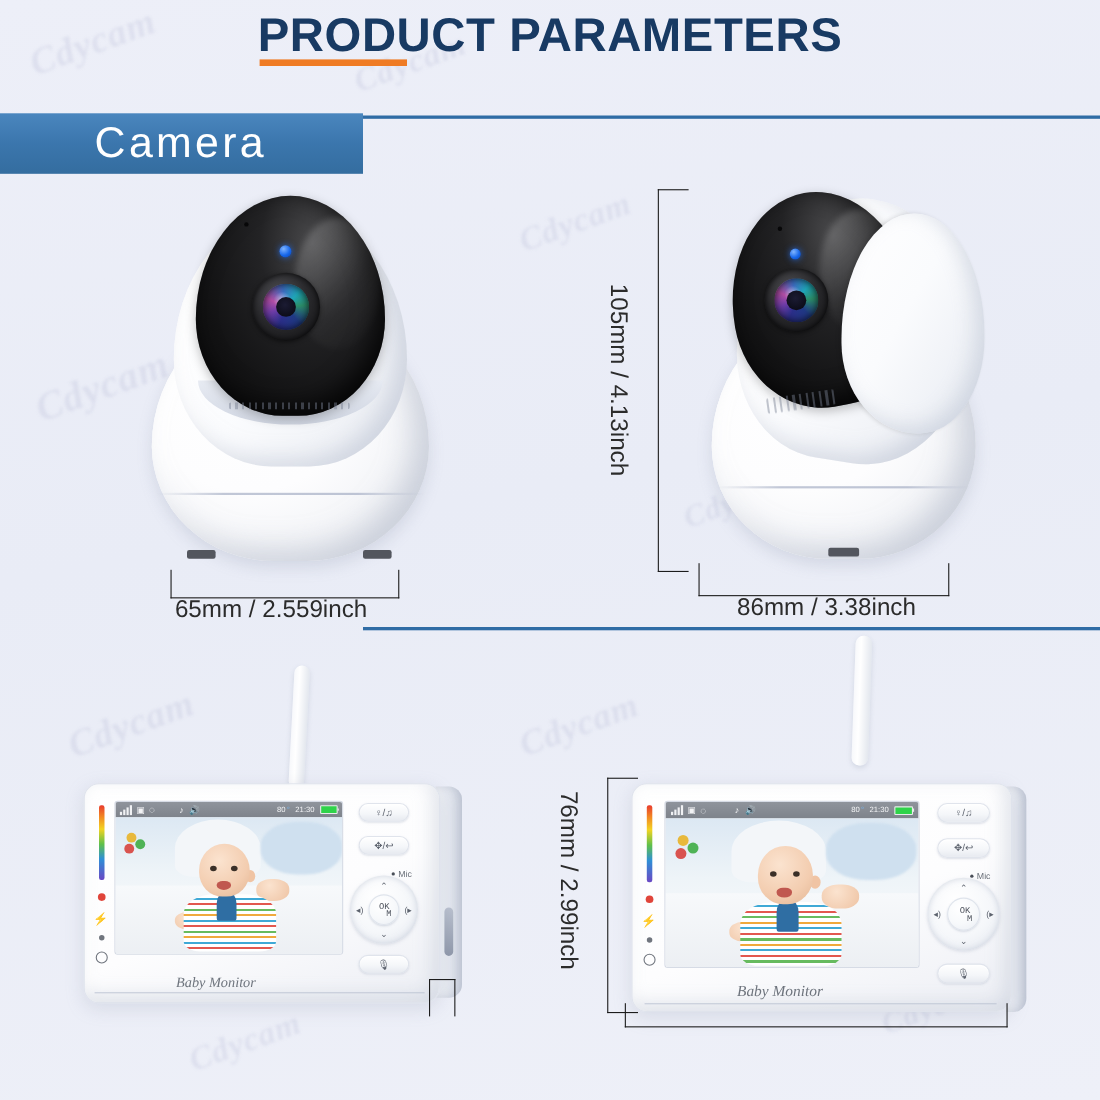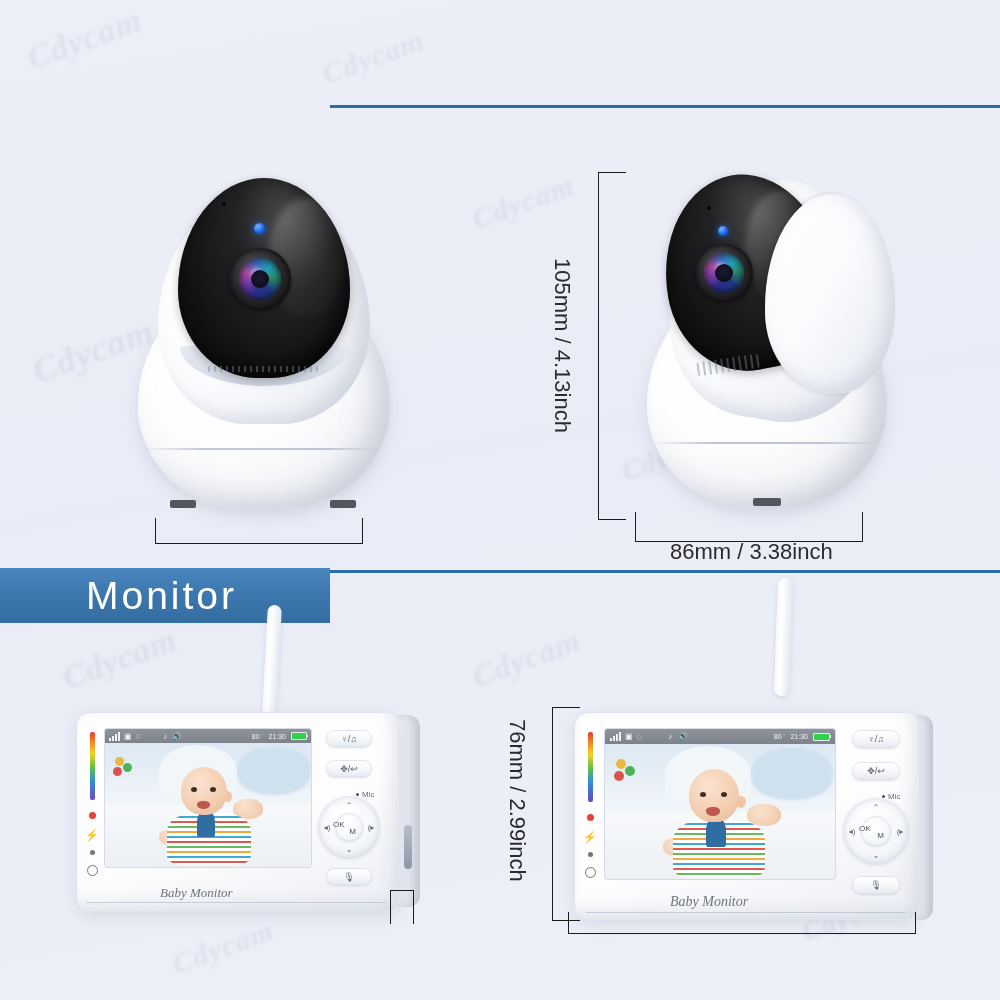--- a/index.html
+++ b/index.html
@@ -243,22 +243,23 @@
   }
   .dpad-seg {
     position: absolute; color: #5d636e; display: flex;
     align-items: center; justify-content: center;
   }
   .dpad-center {
     position: absolute; border-radius: 50%;
     background: radial-gradient(circle at 38% 30%, #ffffff 0%, #f7f9fb 55%, #e9edf3 100%);
     border: 1px solid #dfe4ec;
     box-shadow: 0 1px 2px rgba(160,170,190,0.4);
-    display: flex; align-items: center; justify-content: space-between;
+    display: flex; align-items: center; justify-content: flex-end;
     color: #4e535d;
+    font-family: Liberation Mono, monospace;
   }
   .mic-label { position: absolute; color: #6a7079; display: flex; align-items: center; gap: 3px; }
   .mic-dot { width: 3px; height: 3px; border-radius: 50%; background: #4a4f58; display: inline-block; }
   .led-strip {
     position: absolute; border-radius: 2px;
     background: linear-gradient(180deg, #e83b2e 0%, #f28b22 16%, #f2d322 32%, #5fc04a 52%, #2f8fd6 72%, #6a48c4 100%);
   }
   .side-ico { position: absolute; color: #72777f; display: flex; align-items: center; justify-content: center; }
   .brand-txt {
     position: absolute; font-family: "Liberation Serif", serif;
@@ -275,22 +276,31 @@
   <div class="wm" style="left:470px; top:185px; font-size:30px;">Cdycam</div>
   <div class="wm" style="left:30px; top:330px; font-size:36px;">Cdycam</div>
   <div class="wm" style="left:760px; top:260px; font-size:30px;">Cdycam</div>
   <div class="wm" style="left:320px; top:40px; font-size:30px;">Cdycam</div>
   <div class="wm" style="left:60px; top:640px; font-size:34px;">Cdycam</div>
   <div class="wm" style="left:470px; top:640px; font-size:32px;">Cdycam</div>
   <div class="wm" style="left:620px; top:440px; font-size:28px;">Cdycam</div>
   <div class="wm" style="left:170px; top:930px; font-size:30px;">Cdycam</div>
   <div class="wm" style="left:800px; top:900px; font-size:28px;">Cdycam</div>
 
+  <div id="title-wrap">
+    <div id="title">
+      <span>PRODUCT PARAMETERS</span>
+      <span id="title-underline"></span>
+    </div>
+  </div>
 
   <div class="band-line" id="line-camera"></div>
+  <div class="banner" id="banner-camera">
+    <span>Camera</span>
+  </div>
 
   <div class="cam" style="left:118px; top:168px; width:290px; height:345px;">
 
     <div class="cam-base" style="left:20px; top:110px; width:252px; height:232px;"></div>
     <div class="cam-base-seam" style="left:24px; top:280px; width:244px;"></div>
 
     <div class="cam-head-white" style="left:40px; top:24px; width:212px; height:232px;"></div>
 
     <div class="cam-neck-slot" style="left:62px; top:178px; width:168px; height:40px;"></div>
 
@@ -303,20 +313,21 @@
     <div class="cam-lens-glass" style="left:121px; top:90px; width:42px; height:42px;"></div>
     <div class="cam-lens-core" style="left:133px; top:102px; width:18px; height:18px;"></div>
 
     <div class="cam-vent" style="left:90px; top:198px; width:110px; height:6px;"></div>
 
     <div class="cam-foot" style="left:52px; top:332px; width:26px; height:8px;"></div>
     <div class="cam-foot" style="left:212px; top:332px; width:26px; height:8px;"></div>
   </div>
 
   <div class="brk" style="left:155px; top:518px; width:208px; height:26px; border-width:0 1.5px 1.5px 1.5px;"></div>
+  <div class="dim" style="left:159px; top:541px;">65mm / 2.559inch</div>
 
   <div class="cam" style="left:625px; top:160px; width:280px; height:355px;">
 
     <div class="cam-base" style="left:22px; top:120px; width:240px; height:228px;"></div>
     <div class="cam-base-seam" style="left:26px; top:282px; width:232px;"></div>
 
     <div class="cam-head-white" style="left:48px; top:20px; width:208px; height:240px; transform:rotate(9deg);"></div>
 
     <div class="cam-head-black" style="left:40px; top:14px; width:166px; height:196px; transform:rotate(-10deg);"></div>
     <div class="cam-gloss" style="left:120px; top:30px; width:74px; height:112px;"></div>
@@ -335,23 +346,20 @@
     <div class="cam-foot" style="left:128px; top:338px; width:28px; height:8px;"></div>
   </div>
 
   <div class="brk" style="left:598px; top:172px; width:28px; height:348px; border-width:1.5px 0 1.5px 1.5px;"></div>
   <div class="dim dim-v" style="left:575px; top:258px; transform:rotate(90deg);">105mm / 4.13inch</div>
 
   <div class="brk" style="left:635px; top:512px; width:228px; height:30px; border-width:0 1.5px 1.5px 1.5px;"></div>
   <div class="dim" style="left:670px; top:539px;">86mm / 3.38inch</div>
 
   <div class="band-line" id="line-monitor"></div>
-  <div class="banner" id="banner-monitor">
-    <span>Monitor</span>
-  </div>
 
   <div class="mon" style="left:60px; top:600px; width:370px; height:330px;">
 
     <div class="mon-antenna" style="left:205px; top:5px; width:14px; height:112px; transform:rotate(3deg);"></div>
 
     <div class="mon-side" style="left:336px; top:115px; width:24px; height:192px;"></div>
     <div class="mon-side-port" style="left:344px; top:225px; width:8px; height:44px;"></div>
 
     <div class="mon-body" style="left:16px; top:112px; width:324px; height:200px;"></div>
 

